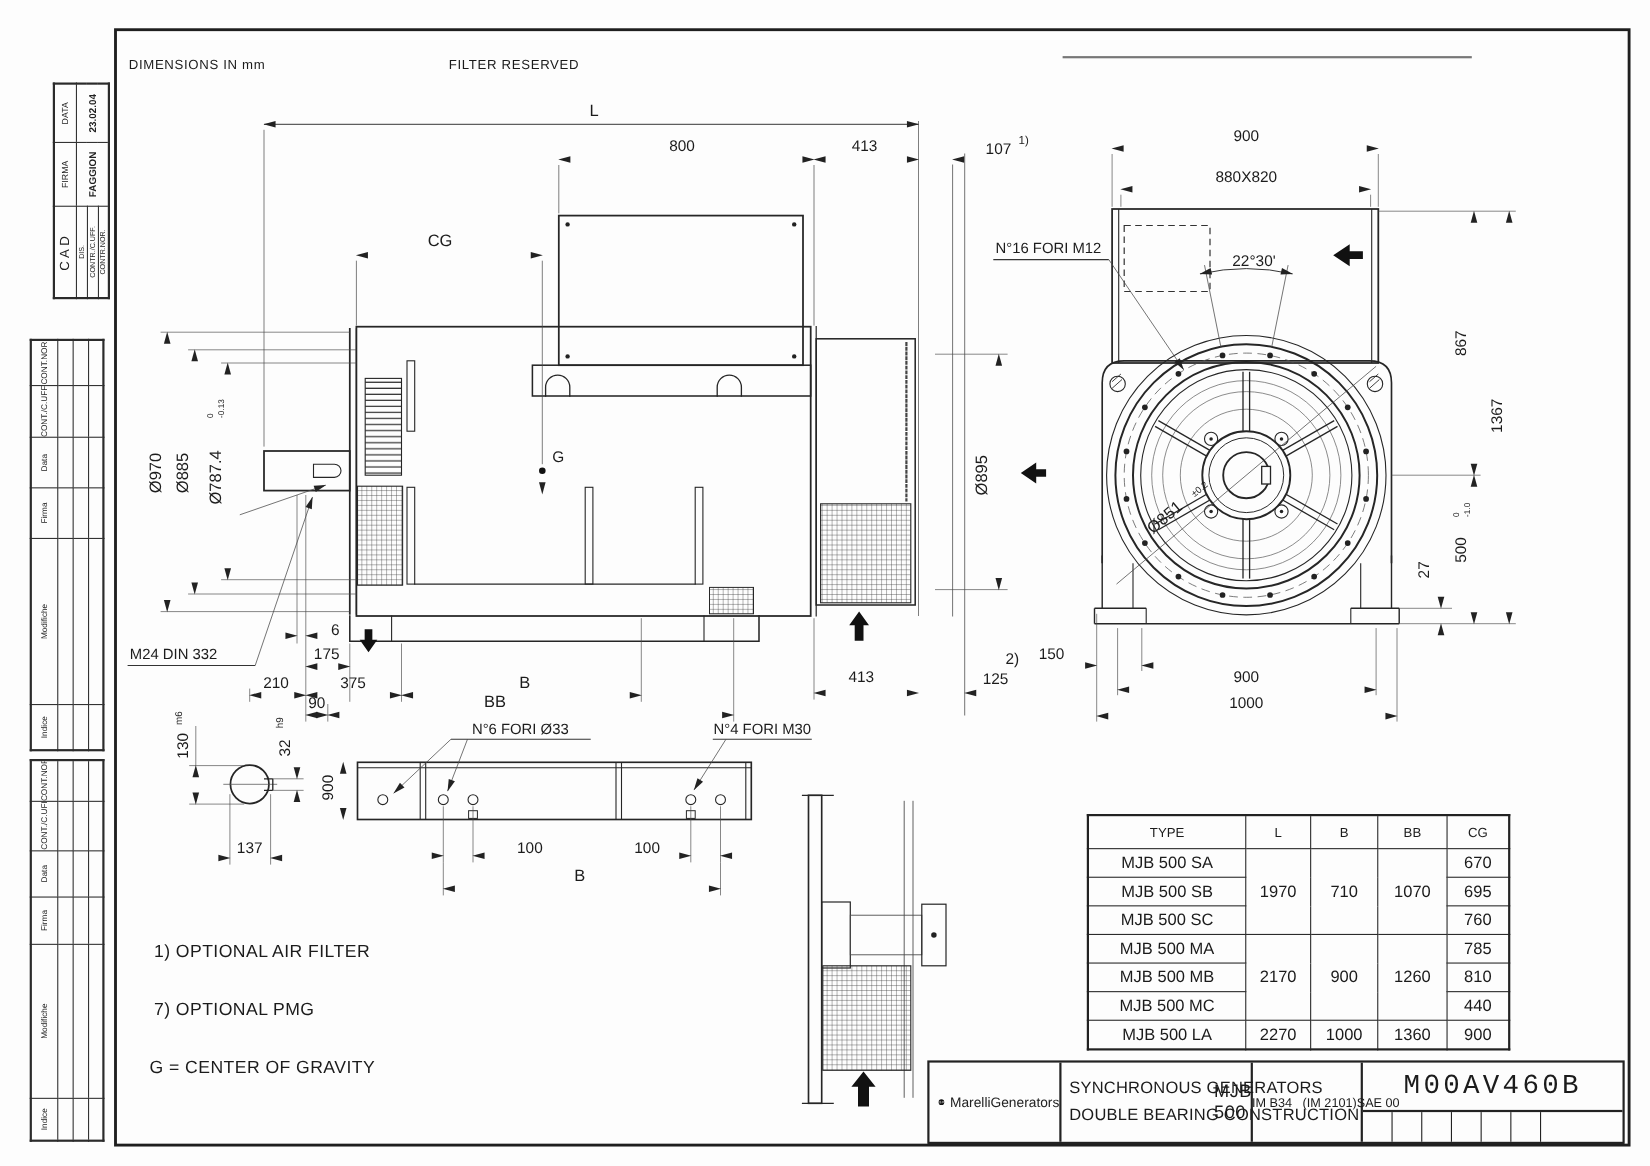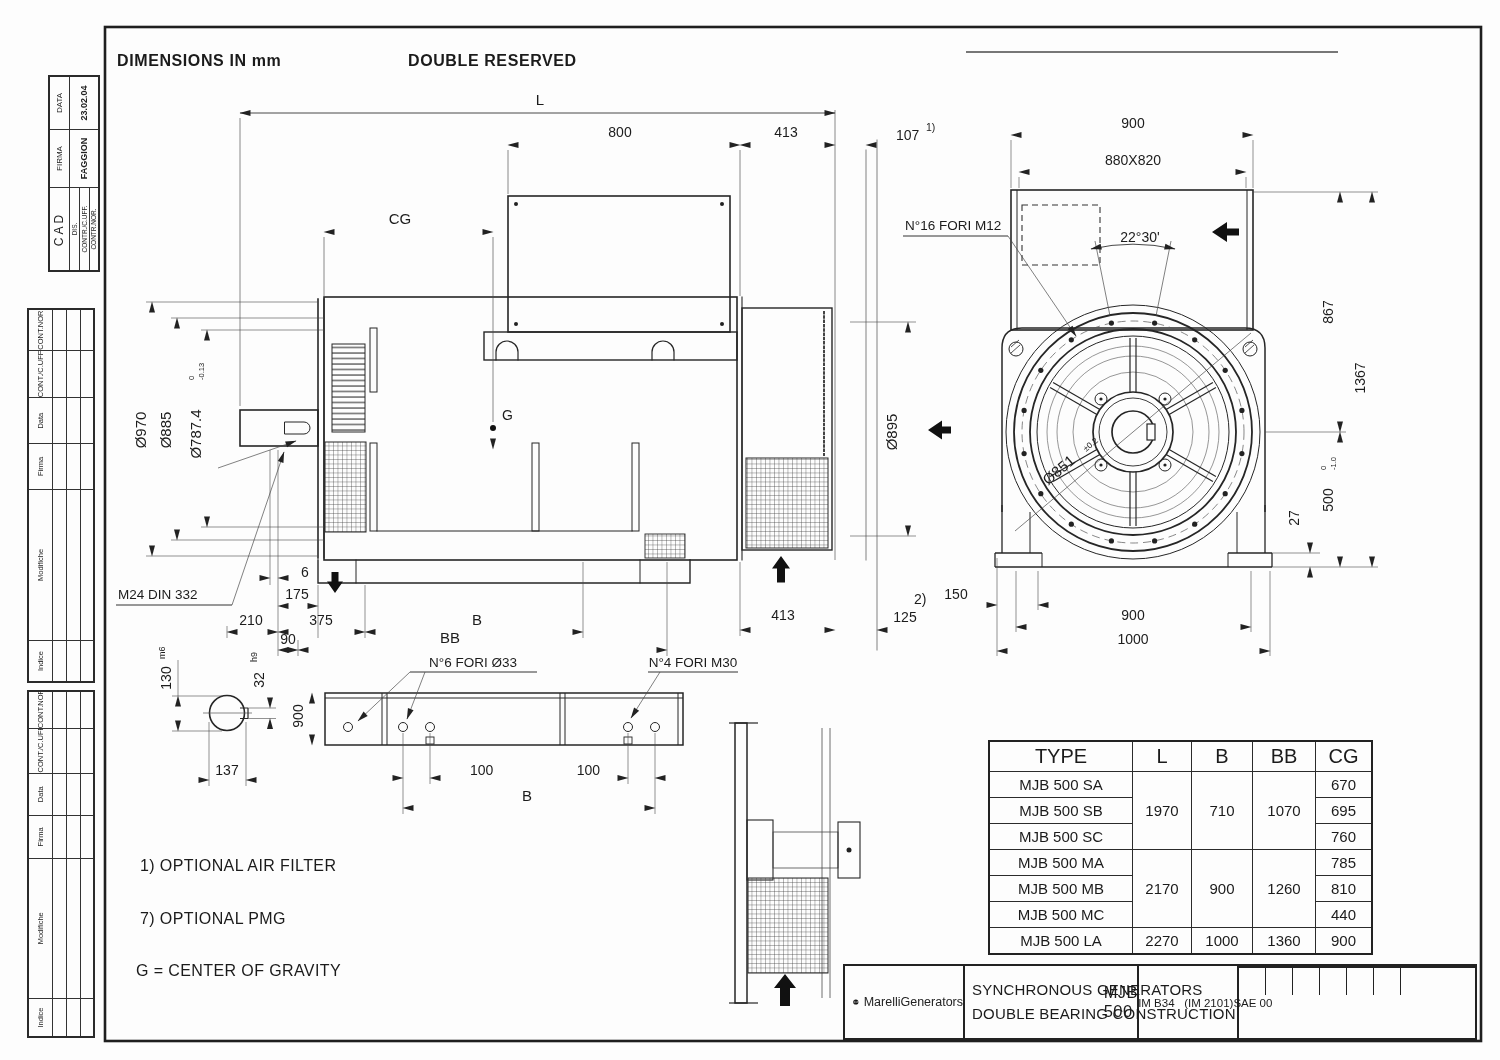--- a/index.html
+++ b/index.html
@@ -1,38 +1,38 @@
 <!DOCTYPE html>
 <html><head>
 <meta charset="utf-8">
 <style>
   html,body{margin:0;padding:0;background:#e9e9e9;}
   #wrap{position:relative;width:1500px;height:1060px;background:#fdfdfd;
         font-family:"Liberation Sans",sans-serif;color:#1b1b1b;overflow:hidden;}
   .abs{position:absolute;}
-  .hdrtxt{font-size:16px;letter-spacing:.6px;white-space:nowrap;font-weight:bold;}
+  .hdrtxt{font-size:12px;letter-spacing:.6px;white-space:nowrap;}
   .notetxt{font-size:16px;letter-spacing:.4px;white-space:nowrap;}
   #leadblock{width:372px;text-align:center;font-size:15.5px;letter-spacing:.2px;
              border-bottom:2px solid #777;padding-bottom:7px;line-height:21px;}
   
   .rot{position:absolute;transform:rotate(-90deg);transform-origin:0 0;}
   .rot table{border-collapse:collapse;width:100%;height:100%;table-layout:fixed;}
   .rot td{border:1px solid #333;text-align:center;vertical-align:middle;
           overflow:hidden;white-space:nowrap;padding:0;color:#222;}
   .rot table{border:2px solid #2b2b2b;}
   .cadhead{font-size:12px;letter-spacing:3px;font-weight:400;}
   .cadsub{font-size:8px;}
   .cadlbl{font-size:6.5px;text-align:left;padding-left:2px;}
   .cadval{font-size:9px;font-weight:bold;}
   .revhdr{font-size:7.5px;}
   
   #dimtable{border-collapse:collapse;background:#fdfdfd;}
   #dimtable td,#dimtable th{border:1.6px solid #2b2b2b;text-align:center;
        font-weight:400;padding:0;height:25px;font-size:15px;white-space:nowrap;}
-  #dimtable th{height:29px;font-size:20px;}
+  #dimtable th{height:29px;font-size:12px;}
   #dimtable{border:2.4px solid #222;}
   
   #tblock{display:flex;width:634px;height:76px;border:2.4px solid #222;background:#fdfdfd;box-sizing:border-box;}
   #tblock .cell{border-right:2px solid #222;box-sizing:border-box;}
   .logo-cell{width:120px;display:flex;align-items:center;padding-left:8px;}
   .brandname{font-size:12.5px;margin-left:5px;color:#222;}
   .prod-cell{width:174px;display:flex;flex-direction:column;justify-content:center;padding-left:7px;}
   .prod-cell div{font-size:15px;letter-spacing:.2px;line-height:24px;white-space:nowrap;}
   .model-cell{width:100px;display:flex;flex-direction:row;align-items:center;justify-content:center;}
   .model-main{font-size:16.5px;letter-spacing:.5px;}
@@ -420,21 +420,21 @@
     <text x="1133" y="620" class="d" text-anchor="middle">900</text>
     <line x1="997" y1="610" x2="997" y2="656" class="lt" stroke="#4a4a4a" stroke-width="0.6"></line>
     <line x1="1270" y1="571" x2="1270" y2="656" class="lt" stroke="#4a4a4a" stroke-width="0.6"></line>
     <line x1="997" y1="651" x2="1270" y2="651" class="dim" marker-start="url(#arr)" marker-end="url(#arr)"></line>
     <text x="1133" y="644" class="d" text-anchor="middle">1000</text>
   </g>
 </svg>
 
 
 <div class="abs hdrtxt" style="left:117px;top:52px">DIMENSIONS IN mm</div>
-<div class="abs hdrtxt" style="left:408px;top:52px">DOUBLE RESERVED</div>
+<div class="abs hdrtxt" style="left:408px;top:52px">FILTER RESERVED</div>
 <div class="abs" id="leadblock" style="left:966px;top:44px">
 </div>
 
 <div class="abs notetxt" style="left:140px;top:857px">1) OPTIONAL AIR FILTER</div>
 <div class="abs notetxt" style="left:140px;top:910px">7) OPTIONAL PMG</div>
 <div class="abs notetxt" style="left:136px;top:962px">G = CENTER OF GRAVITY</div>
 
 
 <div class="rot" style="left:48px;top:272px;width:197px;height:50px">
   <table>
@@ -603,20 +603,21 @@
   </div>
   <div class="cell model-cell">
     <div class="model-main">MJB 500</div>
     <div class="model-sub">
       <span>IM B34</span>&nbsp;&nbsp;
       <span>(IM 2101)</span>
     </div>
     <div class="model-sub">SAE 00</div>
   </div>
   <div class="cell doc-cell">
+    <div class="doc-num">M00AV460B</div>
     <div class="doc-cells">
       <span></span>
           <span></span>
           <span></span>
           <span></span>
           <span></span>
           <span></span>
     </div>
   </div>
 </div>

